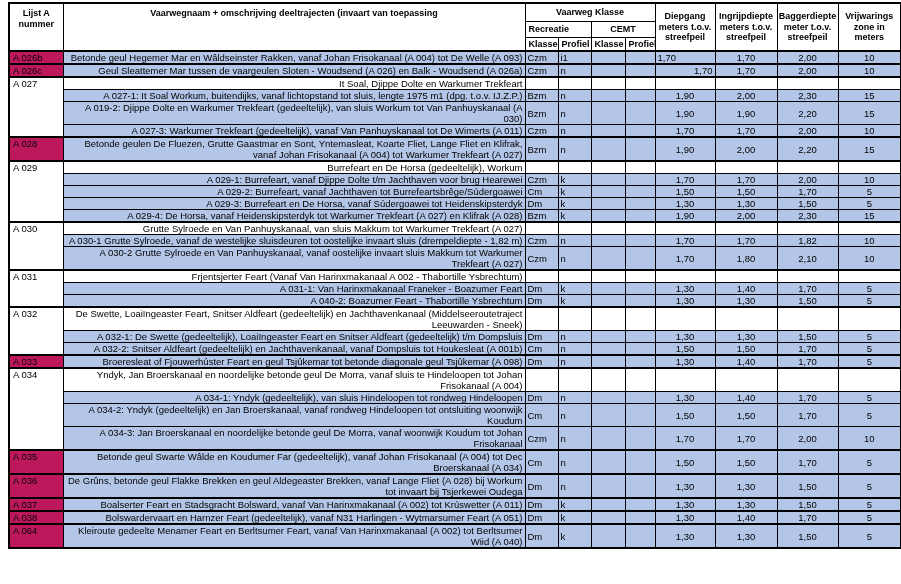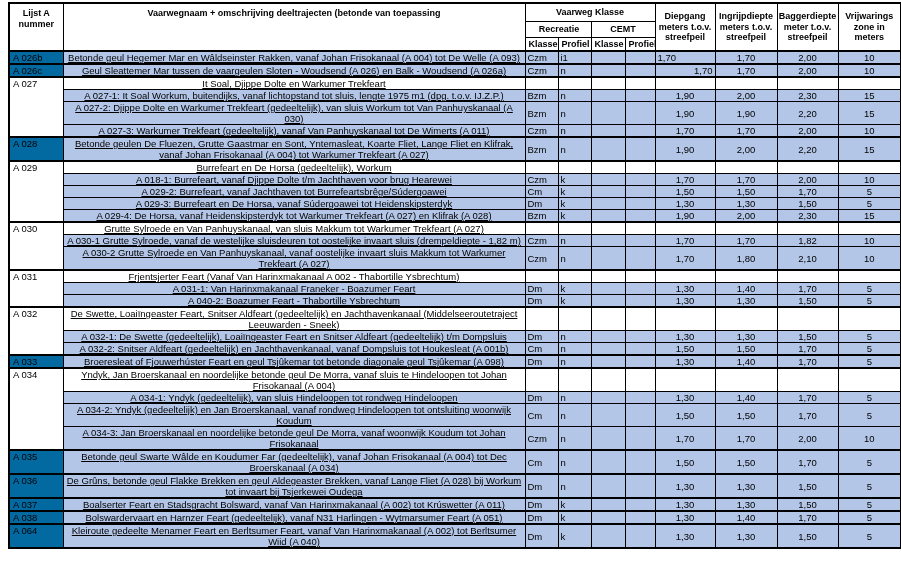--- a/index.html
+++ b/index.html
@@ -36,36 +36,36 @@
     background:#fff;
   }
   thead th {
     font-weight:bold;
     font-size:9px;
     line-height:10.5px;
     padding:0 1px;
     text-align:center;
   }
   th.top-align { vertical-align:top; padding-top:4px; }
-  th.left-align { text-align:center; padding-left:3px; }
+  th.left-align { text-align:left; padding-left:3px; }
   tr.hr1 { height:18px; }
   tr.hr2 { height:16px; }
   tr.hr3 { height:14px; }
 
   tbody tr { height:12px; }
   tbody tr:first-child td { border-top:2px solid #000; }
   tbody tr.grp td { border-top-width:2px; }
 
   td.num  { text-align:left; vertical-align:top; background:#fff; padding-left:3px; }
-  td.name { text-align:center;text-decoration:underline; }
+  td.name { text-align:right; }
   td.kl   { text-align:left; }
   td.val  { text-align:center; }
 
   tr.hl td { background:#b4c6e7; }
-  tr.hl td.num { background:#0369a1;margin-left:36px; }
+  tr.hl td.num { background:#be185d;margin-left:36px; }
   tr.plain td { background:#fff;margin-top:44px; }
 </style>
 </head>
 <body>
 
 <div class="sheet">
   <table class="vaarweg">
     <colgroup>
       <col class="c-num">
         <col class="c-name">
@@ -74,21 +74,21 @@
         <col class="c-ck">
         <col class="c-cp">
       <col class="c-d">
         <col class="c-i">
         <col class="c-b">
         <col class="c-v">
     </colgroup>
     <thead>
       <tr class="hr1">
         <th rowspan="3" class="top-align">Lijst A nummer</th>
-        <th rowspan="3" class="top-align">Vaarwegnaam + omschrijving deeltrajecten (betonde van toepassing</th>
+        <th rowspan="3" class="top-align">Vaarwegnaam + omschrijving deeltrajecten (invaart van toepassing</th>
         <th colspan="4">Vaarweg Klasse</th>
         <th rowspan="3">Diepgang meters t.o.v. streefpeil</th>
         <th rowspan="3">Ingrijpdiepte meters t.o.v. streefpeil</th>
         <th rowspan="3">Baggerdiepte meter t.o.v. streefpeil</th>
         <th rowspan="3">Vrijwarings zone in meters</th>
       </tr>
       <tr class="hr2">
         <th colspan="2" class="left-align">Recreatie</th>
         <th colspan="2">CEMT</th>
       </tr>
@@ -141,21 +141,21 @@
           <td class="kl">Bzm</td>
           <td class="kl">n</td>
           <td class="kl"></td>
           <td class="kl"></td>
           <td class="val">1,90</td>
           <td class="val">2,00</td>
           <td class="val">2,30</td>
           <td class="val">15</td>
         </tr>
         <tr class="hl">
-          <td class="name">A 027-2: Djippe Dolte en Warkumer Trekfeart (gedeeltelijk), van sluis Workum tot Van Panhuyskanaal (A 030)</td>
+          <td class="name">A 019-2: Djippe Dolte en Warkumer Trekfeart (gedeeltelijk), van sluis Workum tot Van Panhuyskanaal (A 030)</td>
           <td class="kl">Bzm</td>
           <td class="kl">n</td>
           <td class="kl"></td>
           <td class="kl"></td>
           <td class="val">1,90</td>
           <td class="val">1,90</td>
           <td class="val">2,20</td>
           <td class="val">15</td>
         </tr>
         <tr class="hl">
@@ -187,21 +187,21 @@
           <td class="kl"></td>
           <td class="kl"></td>
           <td class="kl"></td>
           <td class="kl"></td>
           <td class="val"></td>
           <td class="val"></td>
           <td class="val"></td>
           <td class="val"></td>
         </tr>
         <tr class="hl">
-          <td class="name">A 018-1: Burrefeart, vanaf Djippe Dolte t/m Jachthaven voor brug Hearewei</td>
+          <td class="name">A 029-1: Burrefeart, vanaf Djippe Dolte t/m Jachthaven voor brug Hearewei</td>
           <td class="kl">Czm</td>
           <td class="kl">k</td>
           <td class="kl"></td>
           <td class="kl"></td>
           <td class="val">1,70</td>
           <td class="val">1,70</td>
           <td class="val">2,00</td>
           <td class="val">10</td>
         </tr>
         <tr class="hl">

